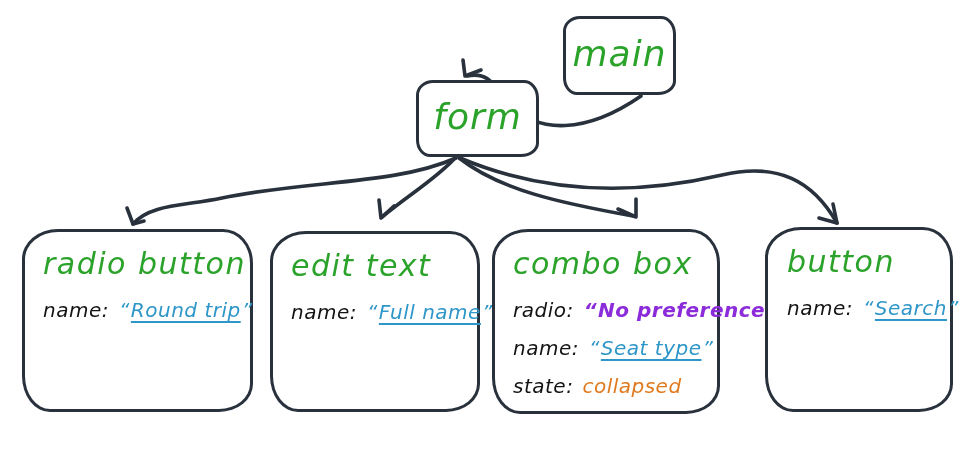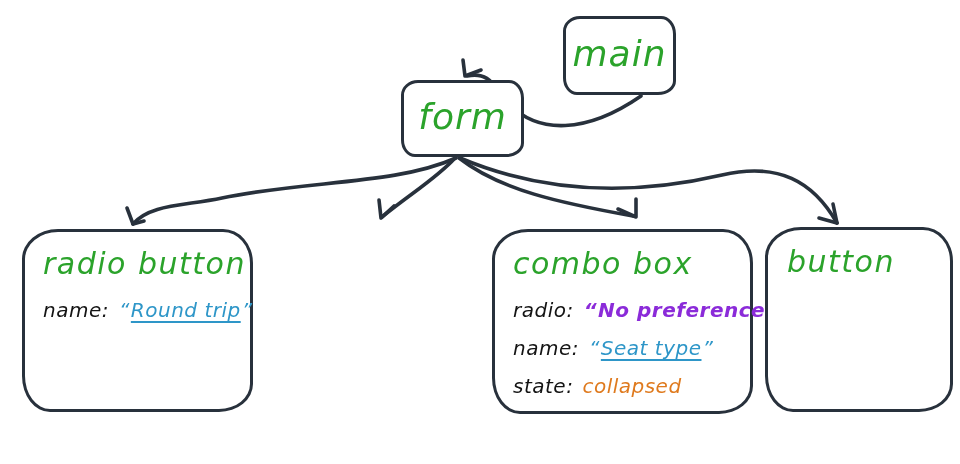--- a/index.html
+++ b/index.html
@@ -74,42 +74,51 @@
     <g>
       <path d="M 460,158 C 550,196 640,194 722,175 C 778,162 813,181 837,223"></path>
       <path d="M 837,223 L 833,204 M 837,223 L 819,218"></path>
     </g>
   </svg>
 
   <div class="node node-parent" style="left:563px; top:16px; width:113px; height:79px;">
     <span class="parent-label">main</span>
   </div>
 
-  <div class="node node-parent" style="left:401px; top:80px; width:123px; height:77px;">
+  <div class="node node-parent" style="left:416px; top:80px; width:123px; height:77px;">
     <span class="parent-label">form</span>
   </div>
 
   <div class="node node-child" style="left:22px; top:229px; width:231px; height:183px;">
     <div class="node-title">radio button</div>
     <div class="prop prop-name">
       <span class="key">name:</span><span class="val"><span class="q">“</span><span class="text">Round trip</span><span class="q">”</span></span>
     </div>
   </div>
 
+  <div class="node node-child" style="left:270px; top:231px; width:210px; height:181px;">
+    <div class="node-title">edit text</div>
+    <div class="prop prop-name">
+      <span class="key">name:</span><span class="val"><span class="q">“</span><span class="text">Full name</span><span class="q">”</span></span>
+    </div>
+  </div>
 
-  <div class="node node-child" style="left:492px; top:229px; width:261px; height:185px;">
+  <div class="node node-child" style="left:492px; top:229px; width:228px; height:185px;">
     <div class="node-title">combo box</div>
     <div class="prop prop-value">
       <span class="key">radio:</span><span class="val"><span class="q">“</span><span class="text">No preference</span><span class="q">”</span></span>
     </div>
     <div class="prop prop-name">
       <span class="key">name:</span><span class="val"><span class="q">“</span><span class="text">Seat type</span><span class="q">”</span></span>
     </div>
     <div class="prop prop-state">
       <span class="key">state:</span><span class="val"><span class="text">collapsed</span></span>
     </div>
   </div>
 
   <div class="node node-child" style="left:765px; top:227px; width:188px; height:185px;padding-left:19px;">
     <div class="node-title">button</div>
+    <div class="prop prop-name">
+      <span class="key">name:</span><span class="val"><span class="q">“</span><span class="text">Search</span><span class="q">”</span></span>
+    </div>
   </div>
 
 </div>
 
 </body></html>

